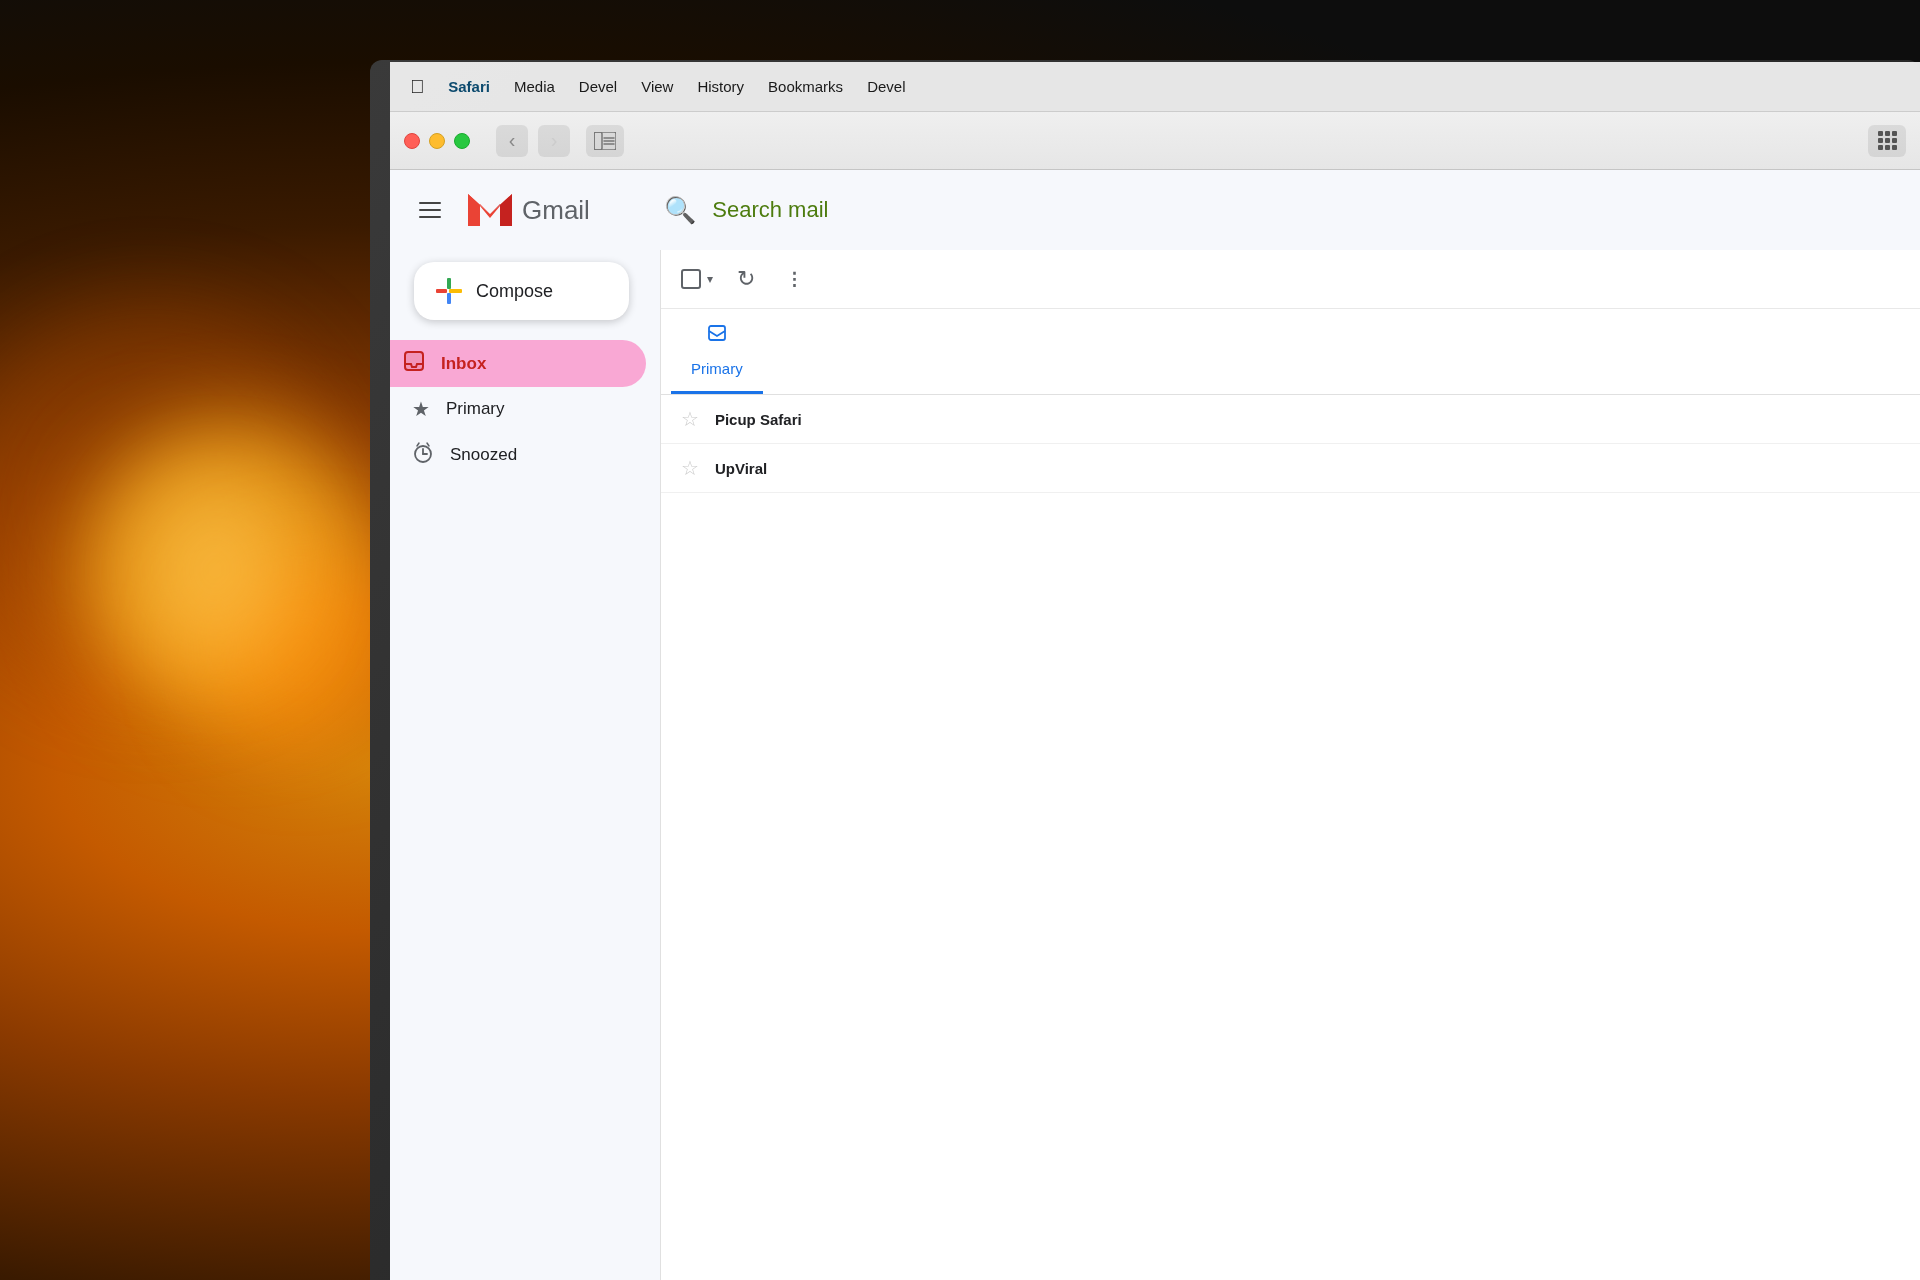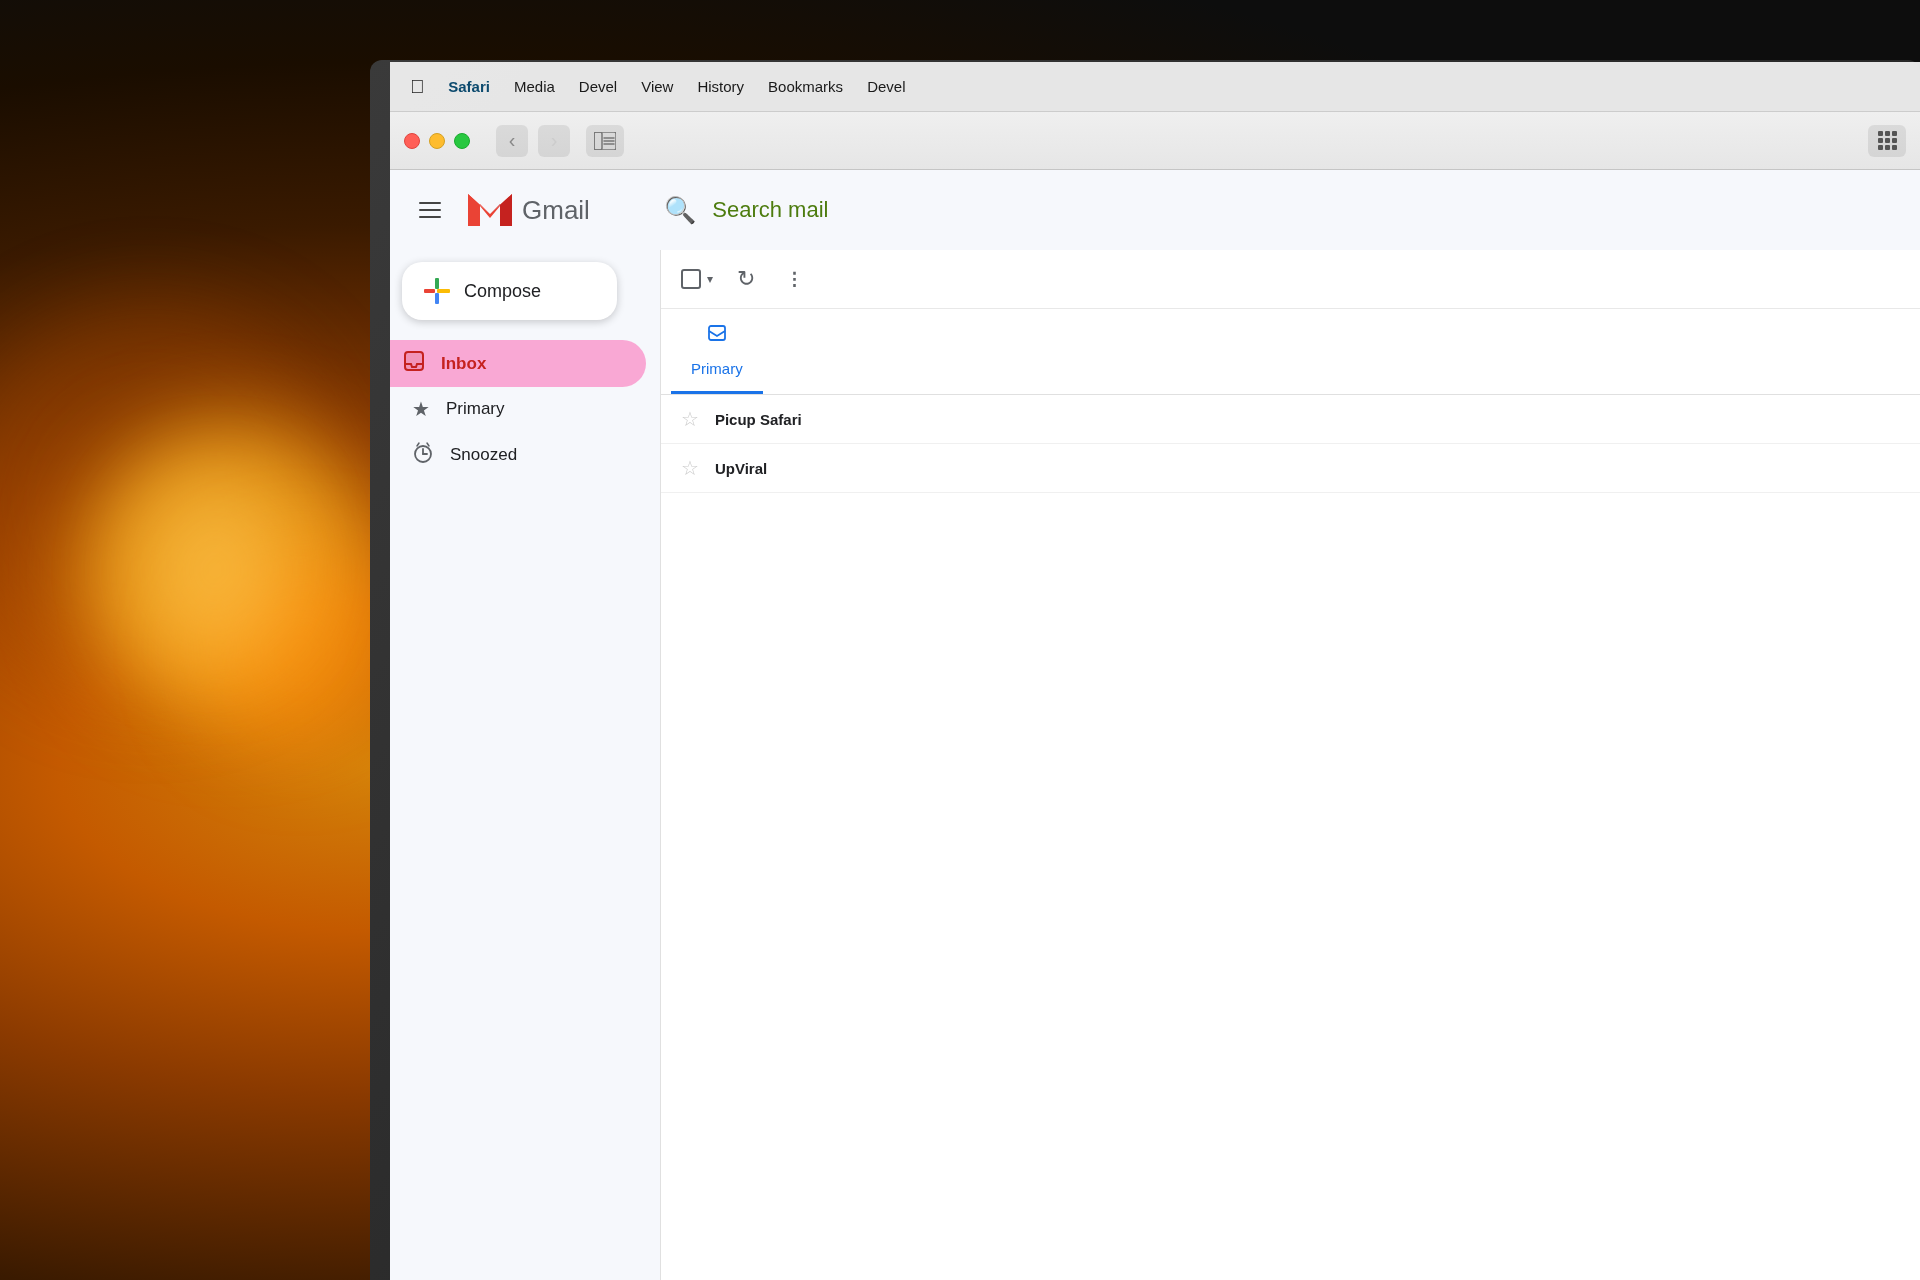--- a/index.html
+++ b/index.html
@@ -247,21 +247,21 @@
     <div style="flex:1; display:flex; align-items:center; margin-left:60px; gap:16px;">
       <span style="font-size:26px; color:#444;">🔍</span>
       <span style="font-size:22px; color:#4d7c0f;">Search mail</span>
     </div>
   </div>
 
   <div style="flex:1; display:flex; overflow:hidden;">
 
     <div style="width:270px; background:#f6f8fc; padding:8px 0; flex-shrink:0;">
 
-      <div style="padding:4px 12px 20px;">
+      <div style="padding:4px 24px 20px;">
         <button style="display:flex; align-items:center; gap:14px; background:#fff; border:none; border-radius:20px; padding:16px 22px; font-size:18px; color:#202124; cursor:pointer; box-shadow:0 2px 8px rgba(0,0,0,0.2); width:215px;">
 
           <div style="position:relative; width:26px; height:26px; flex-shrink:0;">
 
             <div style="position:absolute; top:11px; left:0; width:11px; height:4px; background:#EA4335; border-radius:1px;"></div>
 
             <div style="position:absolute; top:11px; left:13px; width:13px; height:4px; background:#FBBC05; border-radius:1px;"></div>
 
             <div style="position:absolute; left:11px; top:0; width:4px; height:11px; background:#34A853; border-radius:1px;"></div>
 

